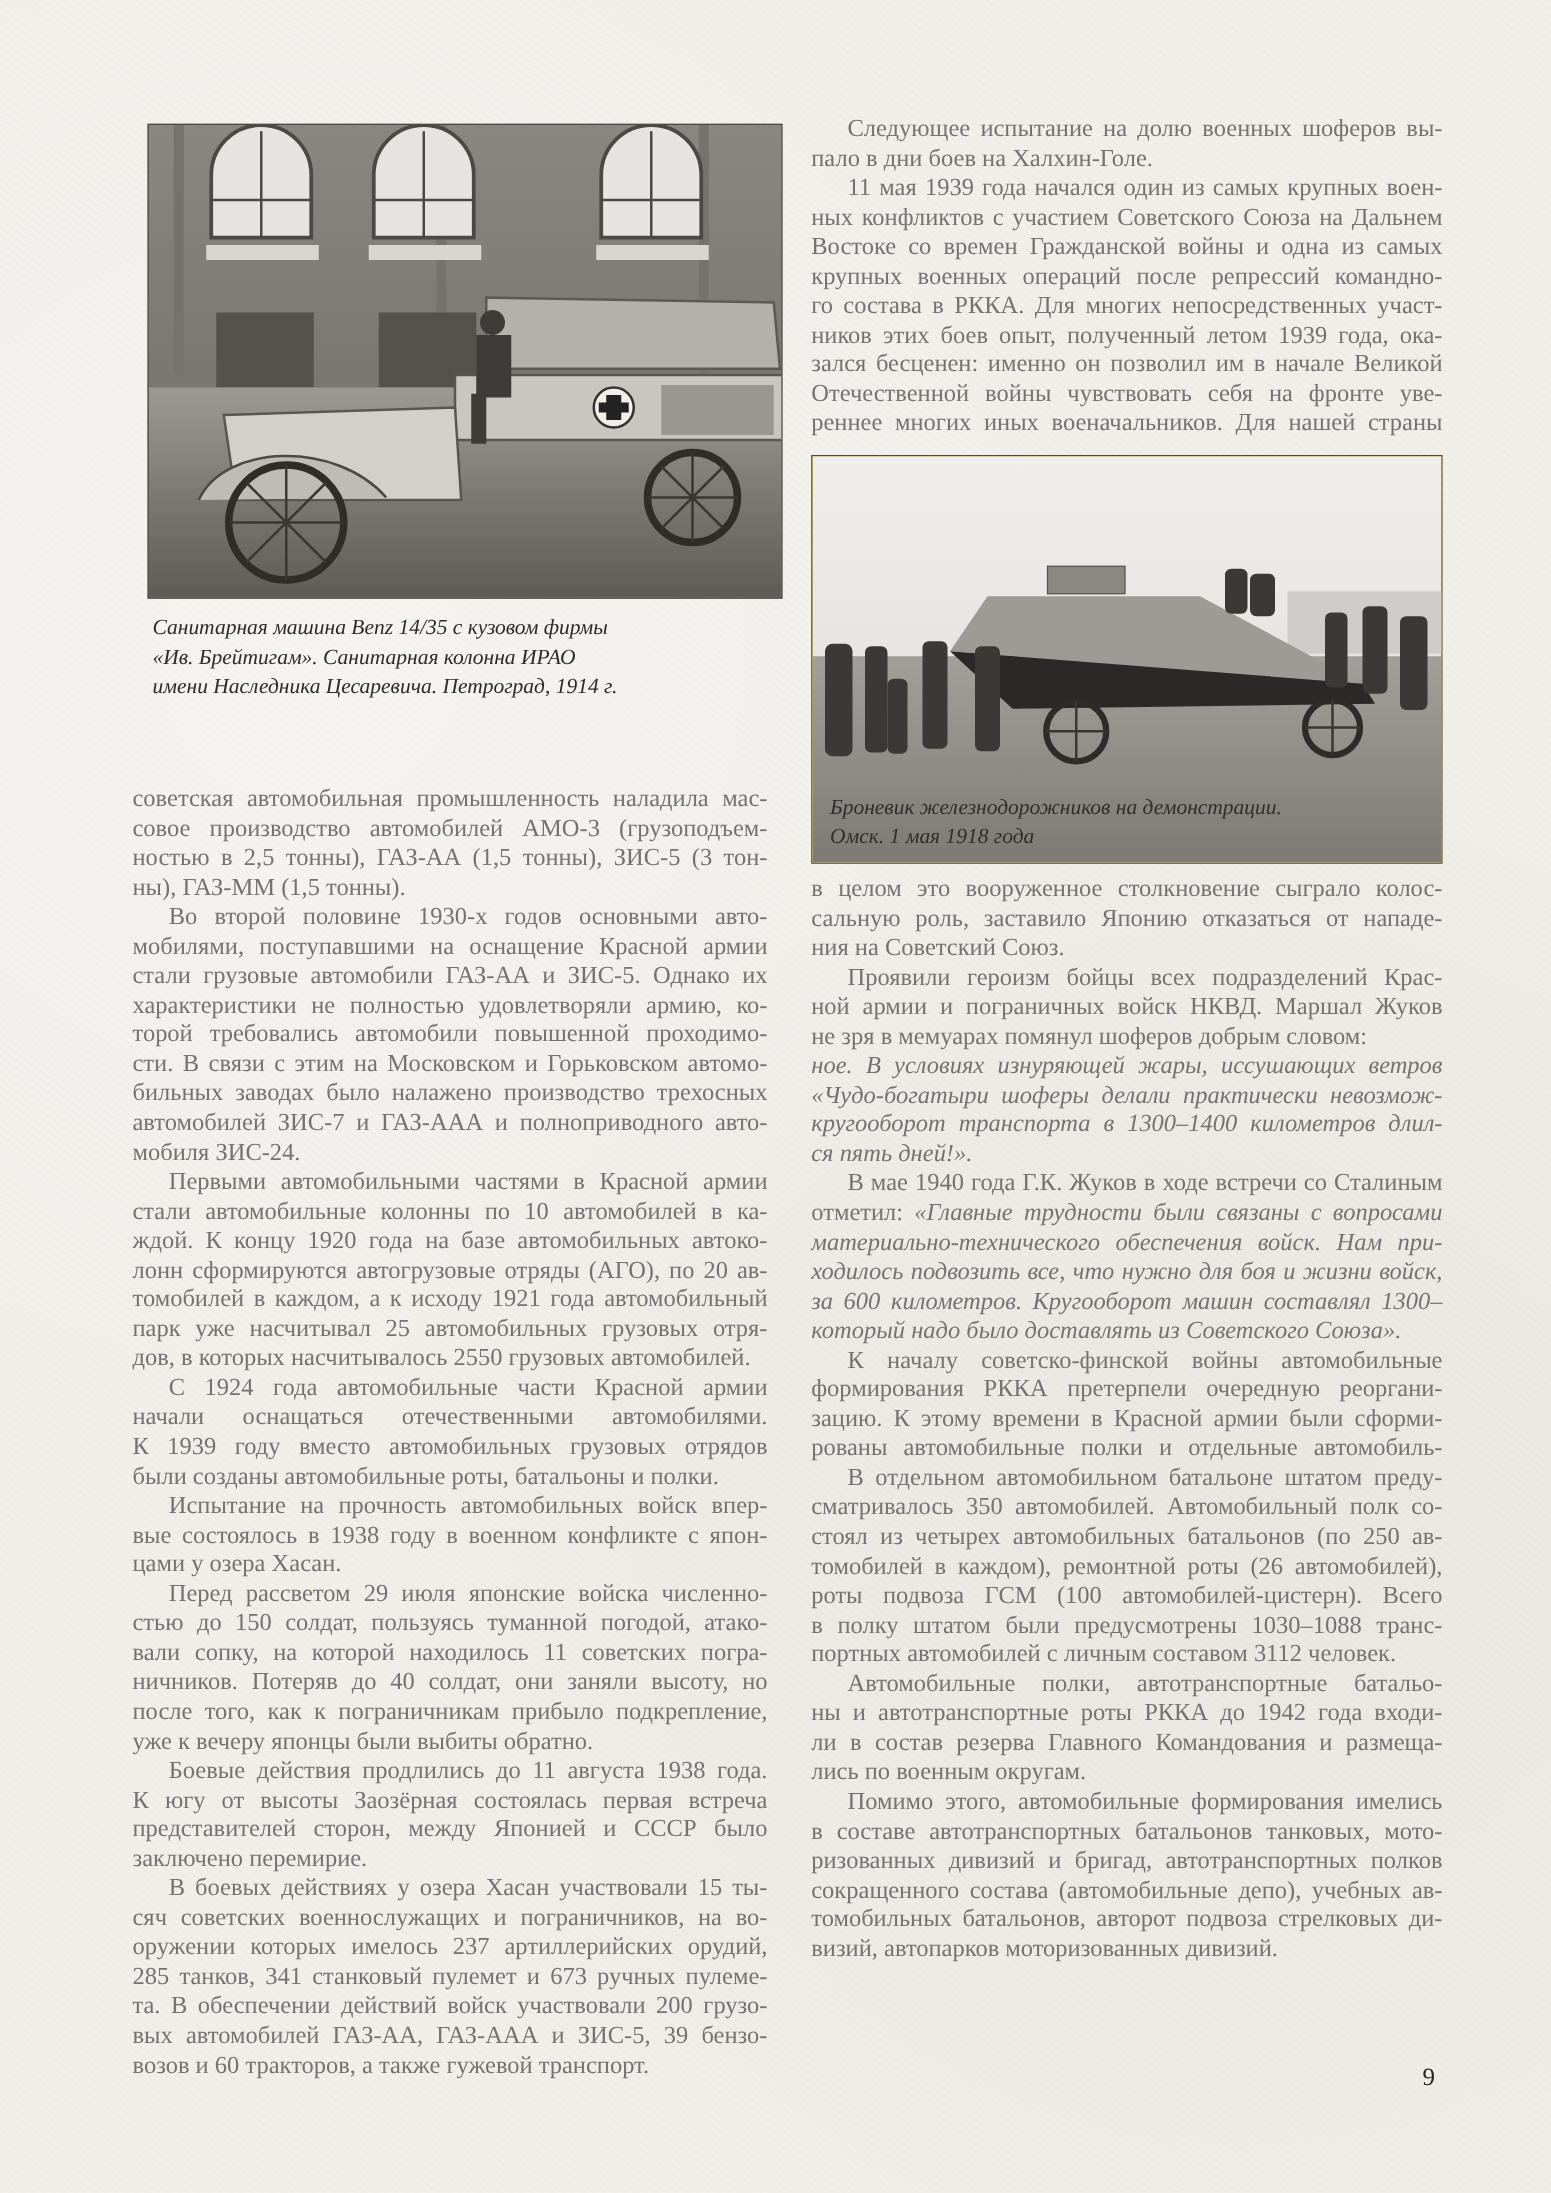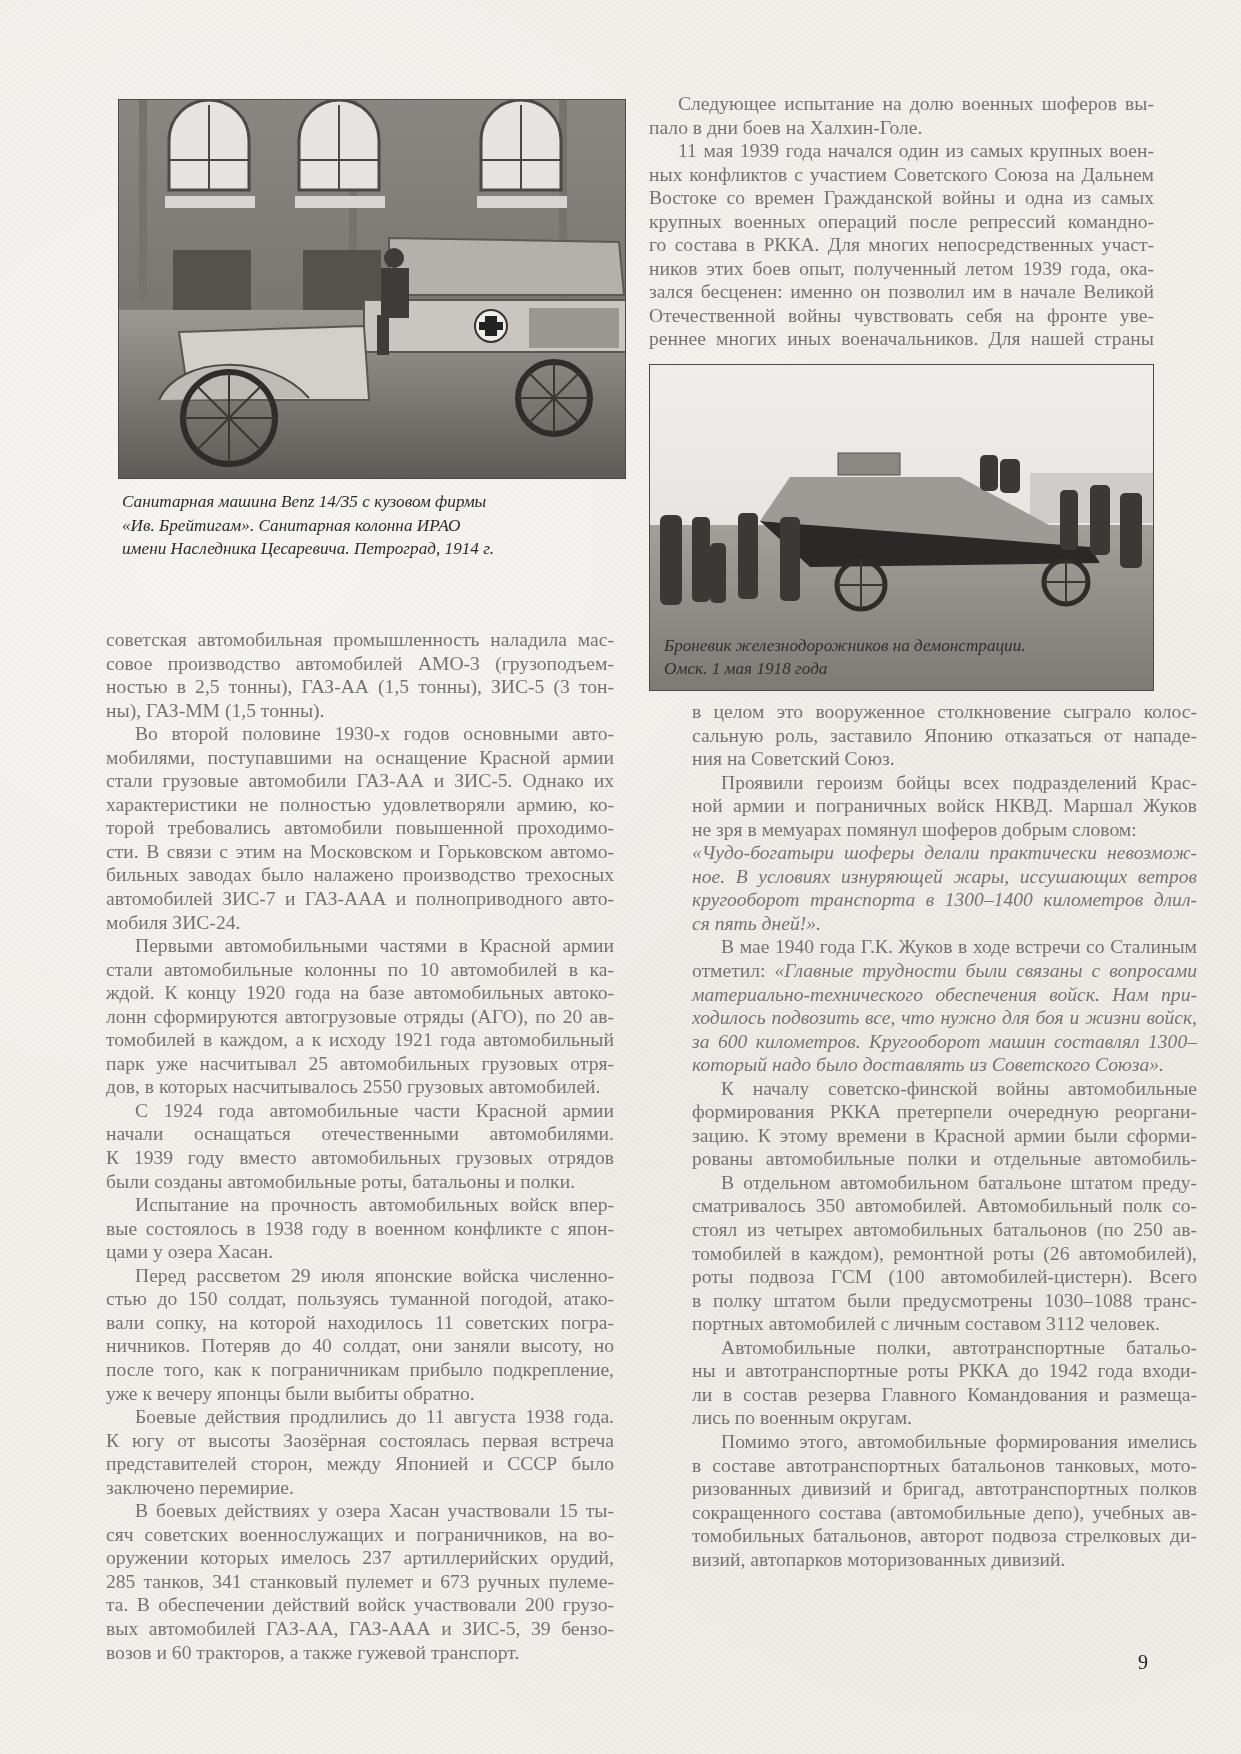--- a/index.html
+++ b/index.html
@@ -9,21 +9,21 @@
     background-image:
       radial-gradient(circle at 20% 30%, rgba(255,255,255,0.35) 0, rgba(255,255,255,0) 40%),
       radial-gradient(circle at 80% 70%, rgba(220,216,208,0.35) 0, rgba(220,216,208,0) 45%),
       repeating-linear-gradient(37deg, rgba(0,0,0,0.012) 0 2px, rgba(255,255,255,0.02) 2px 5px);
     font-family: "DejaVu Serif", "Liberation Serif", serif;
     color: #2a2a2a;
   }
   .col { position: absolute; }
   .col-left { left: 106px; top: 580px; width: 508px; margin-top: 48px; }
   .col-right-top { left: 649px; top: 92px; width: 505px; }
-  .col-right-bottom { left: 649px; top: 700px; width: 505px; margin-left: 43px; }
+  .col-right-bottom { left: 649px; top: 700px; width: 505px; }
   .text {
     font-family: "Liberation Serif", "DejaVu Serif", serif;
     font-size: 19.6px; line-height: 23.55px; color: #737373;
   }
   .line { display: block; white-space: nowrap; text-align: justify; text-align-last: justify; }
   .line.last { text-align-last: left; }
   .indent { padding-left: 29px; }
   em, .it { font-style: italic; }
 
   
@@ -268,22 +268,22 @@
       <span class="line">в целом это вооруженное столкновение сыграло колос-</span>
       <span class="line">сальную роль, заставило Японию отказаться от нападе-</span>
       <span class="line last">ния на Советский Союз.</span>
     </div>
     <div>
       <span class="line indent">Проявили героизм бойцы всех подразделений Крас-</span>
       <span class="line">ной армии и пограничных войск НКВД. Маршал Жуков</span>
       <span class="line last">не зря в мемуарах помянул шоферов добрым словом:</span>
     </div>
     <div>
+      <span class="line it">ное. В условиях изнуряющей жары, иссушающих ветров</span>
       <span class="line it">«Чудо-богатыри шоферы делали практически невозмож-</span>
-      <span class="line it">ное. В условиях изнуряющей жары, иссушающих ветров</span>
       <span class="line it">кругооборот транспорта в 1300–1400 километров длил-</span>
       <span class="line last it">ся пять дней!».</span>
     </div>
     <div>
       <span class="line indent"><span>В мае 1940 года Г.К. Жуков в ходе встречи со Сталиным</span></span>
       <span class="line"><span>отметил: </span><em>«Главные трудности были связаны с вопросами</em></span>
       <span class="line"><em>материально-технического обеспечения войск. Нам при-</em></span>
       <span class="line"><em>ходилось подвозить все, что нужно для боя и жизни войск,</em></span>
       <span class="line"><em>за 600 километров. Кругооборот машин составлял 1300–</em></span>
       <span class="line last"><em>который надо было доставлять из Советского Союза».</em></span>

